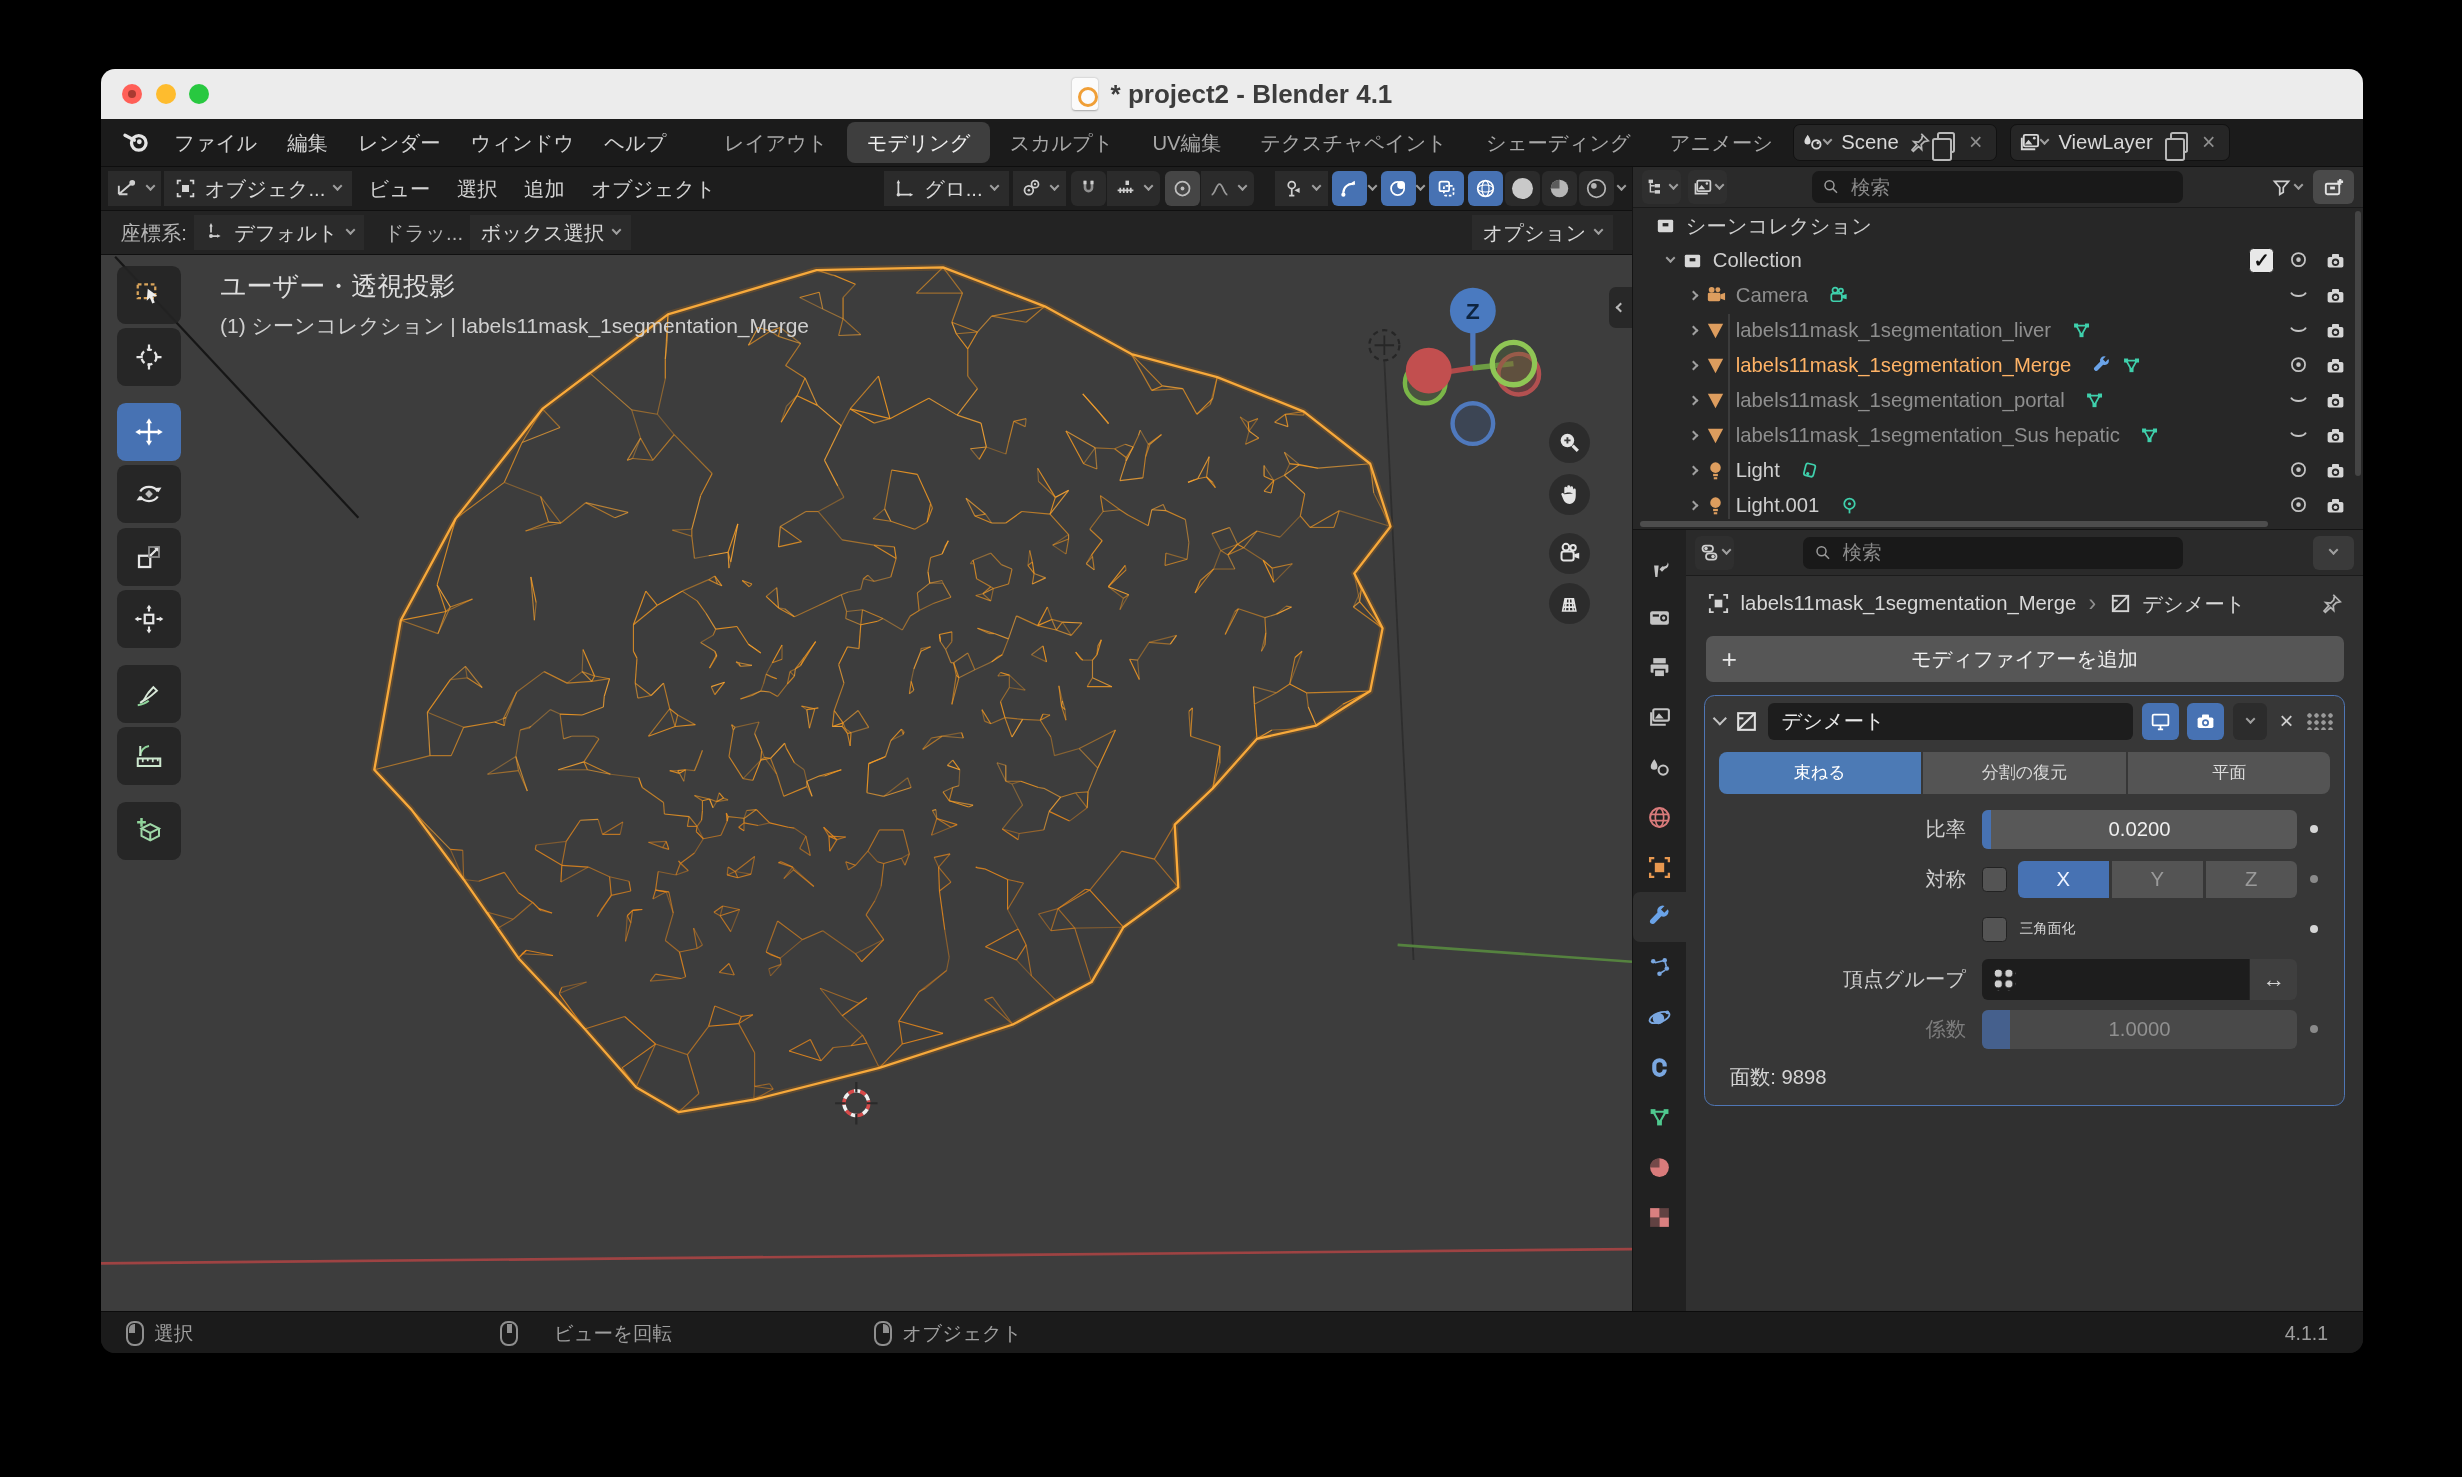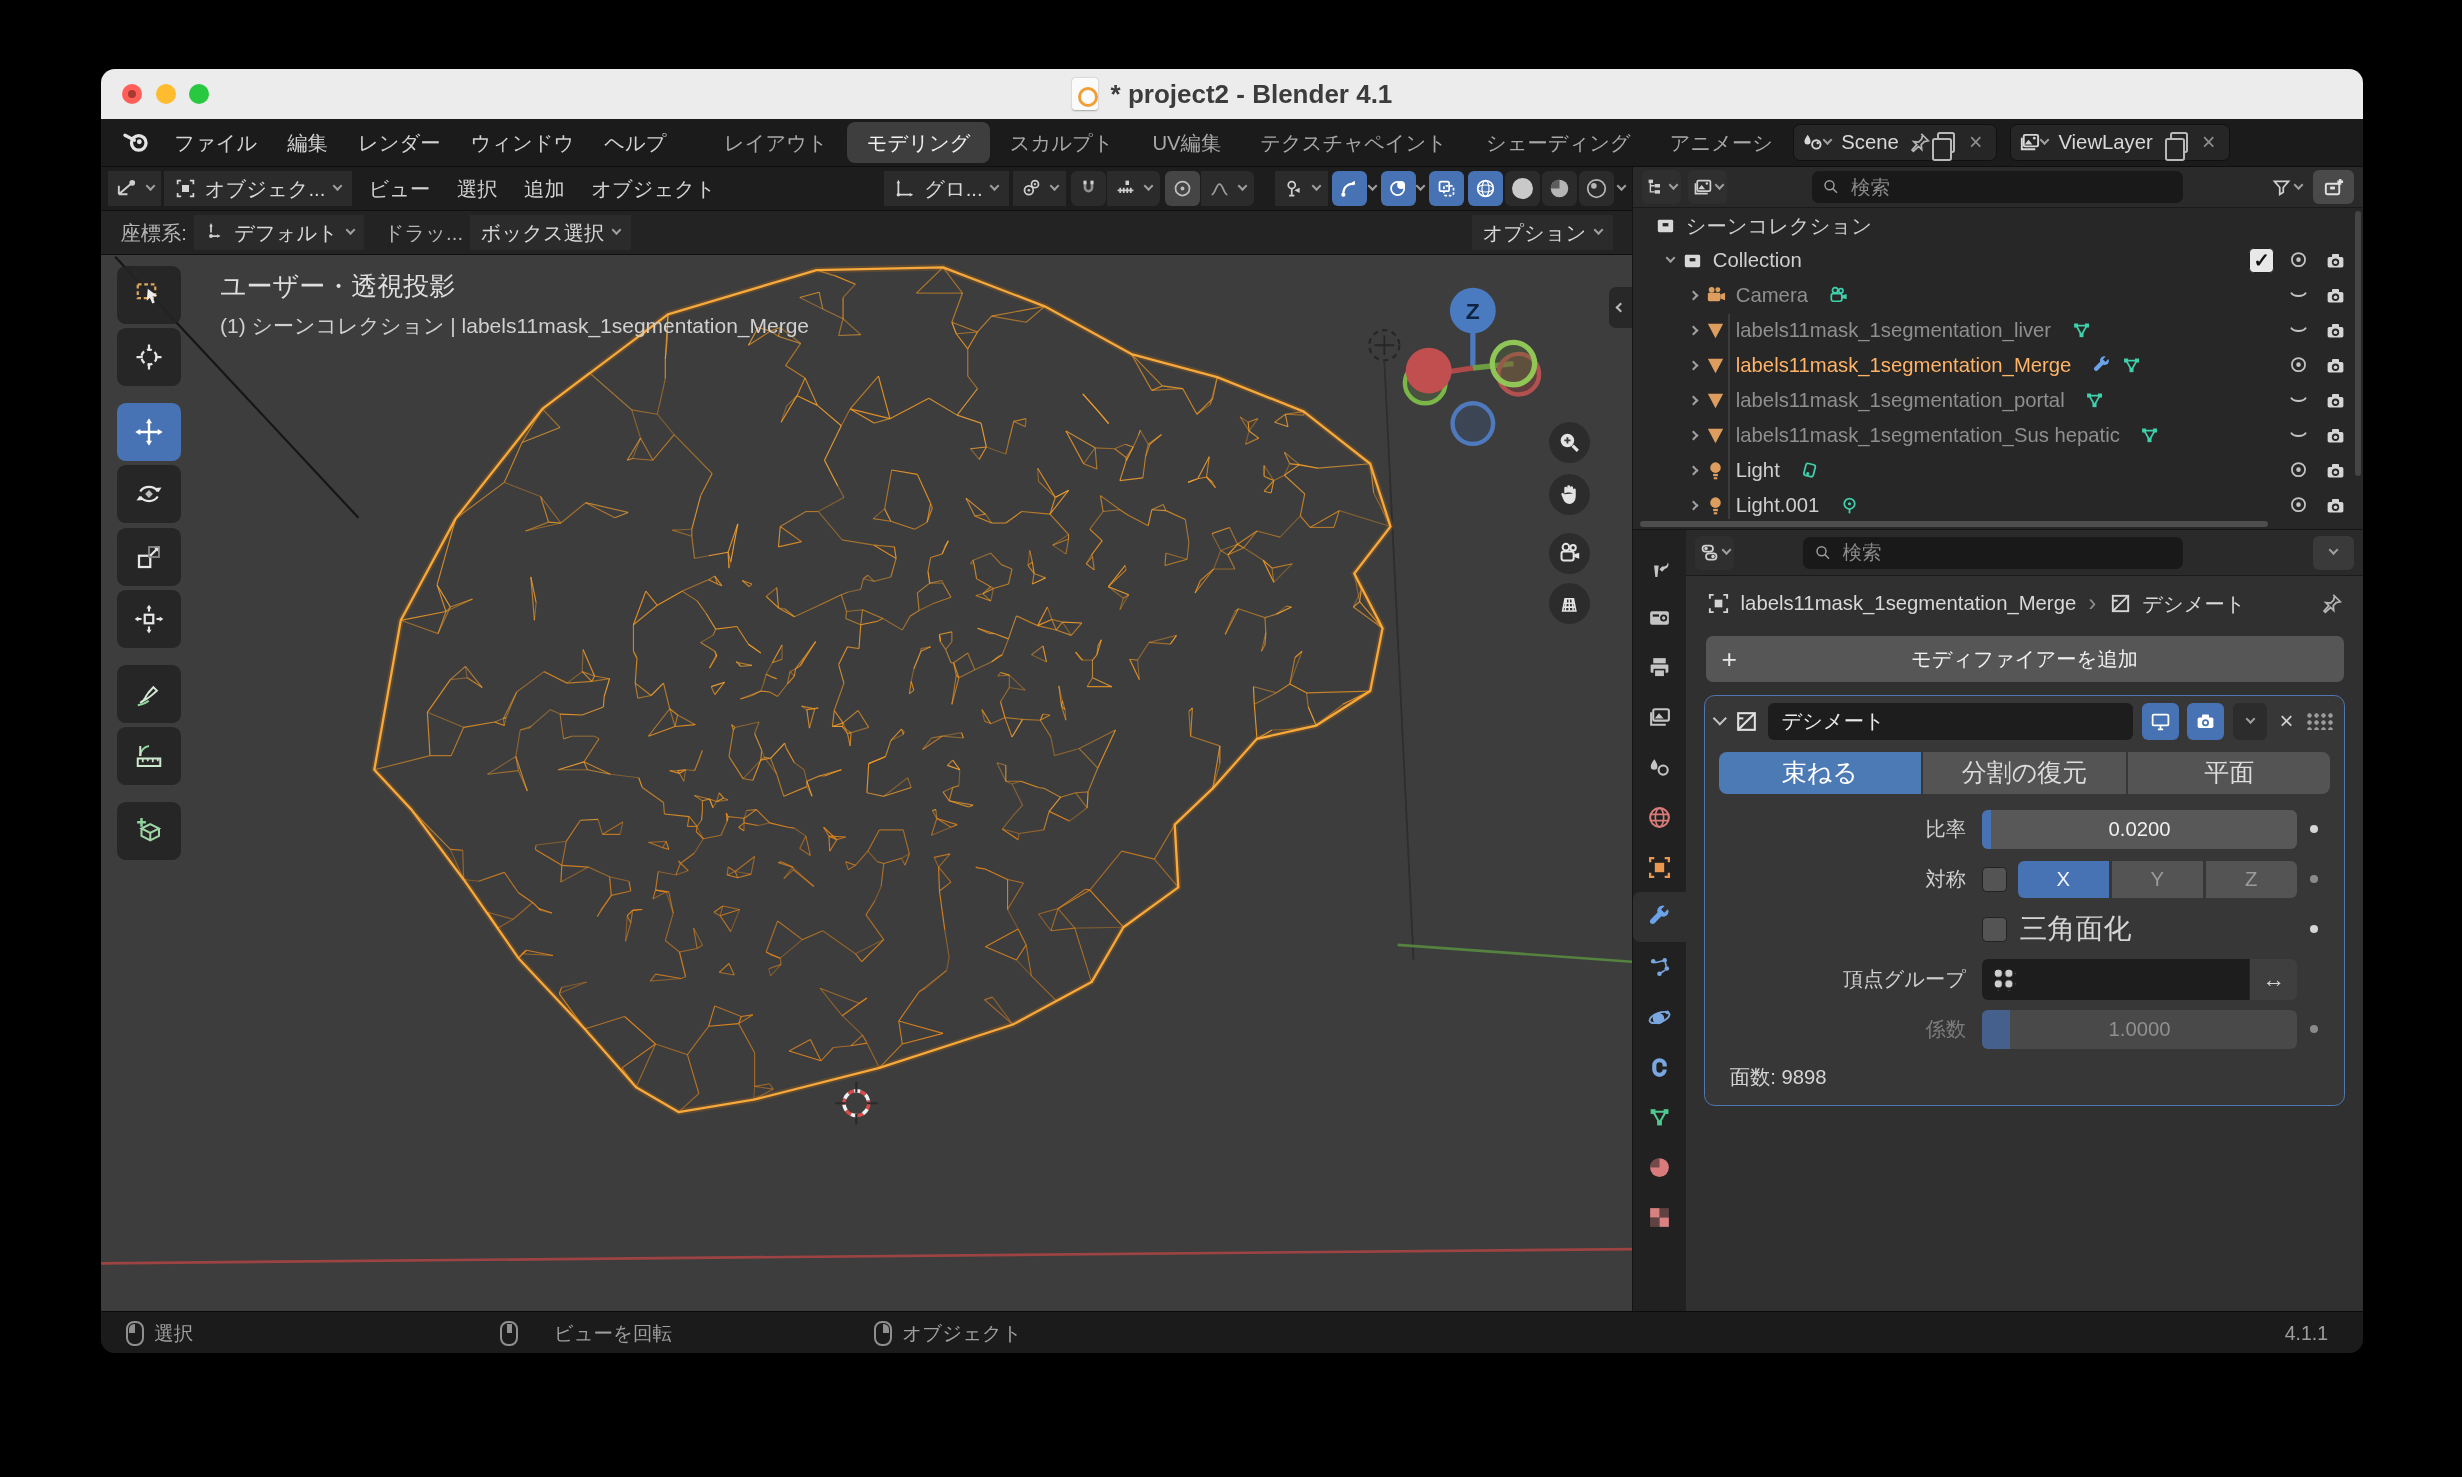--- a/index.html
+++ b/index.html
@@ -108,21 +108,21 @@
     display:flex;align-items:center;justify-content:center;font-size:20.3px;color:#f0f0f0;flex:0 0 auto;}
   .addmod .plus{position:absolute;left:16px;font-size:26.5px;color:#e8e8e8;font-weight:400;}
   .mod-panel{margin:3.5px 17.7px 0;border:1.8px solid #4f76b5;border-radius:10.6px;background:#373737;padding-bottom:12.4px;flex:0 0 auto;}
   .mp-header{height:51px;display:flex;align-items:center;padding:0 10.6px;gap:8.8px;}
   .name-input{flex:1 1 auto;background:#1d1d1d;border-radius:6.2px;height:37px;display:flex;align-items:center;
     padding:0 14px;font-size:20.3px;color:#eaeaea;min-width:0;}
   .mini-toggle{width:37px;height:37px;background:#4772b3;border-radius:6.2px;display:flex;align-items:center;justify-content:center;}
   .mini-plain{width:34px;height:37px;display:flex;align-items:center;justify-content:center;background:#2c2c2c;border-radius:6.2px;}
   .grip{width:28px;height:17.7px;background-image:radial-gradient(#9a9a9a 1.9px,transparent 2.5px);background-size:7px 7px;}
   .seg3{display:flex;margin:5.3px 14px 10.6px;height:42px;gap:2.7px;}
-  .seg3 div{flex:1;background:#545454;display:flex;align-items:center;justify-content:center;font-size:25px;color:#dcdcdc;}
+  .seg3 div{flex:1;background:#545454;display:flex;align-items:center;justify-content:center;font-size:17px;color:#dcdcdc;}
   .seg3 div:first-child{border-radius:8px 0 0 8px;}
   .seg3 div:last-child{border-radius:0 8px 8px 0;}
   .seg3 div.active{background:#4c7ab5;color:#fff;}
   .prow{display:flex;align-items:center;height:50px;padding:0 12.4px;}
   .plabel{flex:0 0 265px;text-align:right;padding-right:16px;font-size:20.3px;color:#cfcfcf;}
   .plabel.dim{color:#7d7d7d;}
   .pfield{flex:1 1 auto;position:relative;height:39px;background:#585858;border-radius:6.2px;overflow:hidden;
     display:flex;align-items:center;justify-content:center;font-size:20.3px;color:#f0f0f0;}
   .pfield .fill{position:absolute;left:0;top:0;bottom:0;background:#4772b3;}
   .pfield.disabled{background:#494949;color:#909090;}
@@ -2160,21 +2160,21 @@
                   <div class="">Z</div>
                 </div>
               <span class="keydot dim">
                   <i></i>
                 </span>
             </div>
 
             <div class="prow">
               <span class="plabel"></span>
               <span class="checkbox"></span>
-              <span style="font-size:28px;color:#d5d5d5;padding-left:12.4px;flex:1;">三角面化</span>
+              <span style="font-size:14px;color:#d5d5d5;padding-left:12.4px;flex:1;">三角面化</span>
               <span class="keydot">
                   <i></i>
                 </span>
             </div>
 
             <div class="prow">
               <span class="plabel">頂点グループ</span>
               <div class="vg-field">
                 <div class="vg-main">
                     <span class="vg-ico" style="width:23px;height:23px;"></span>

